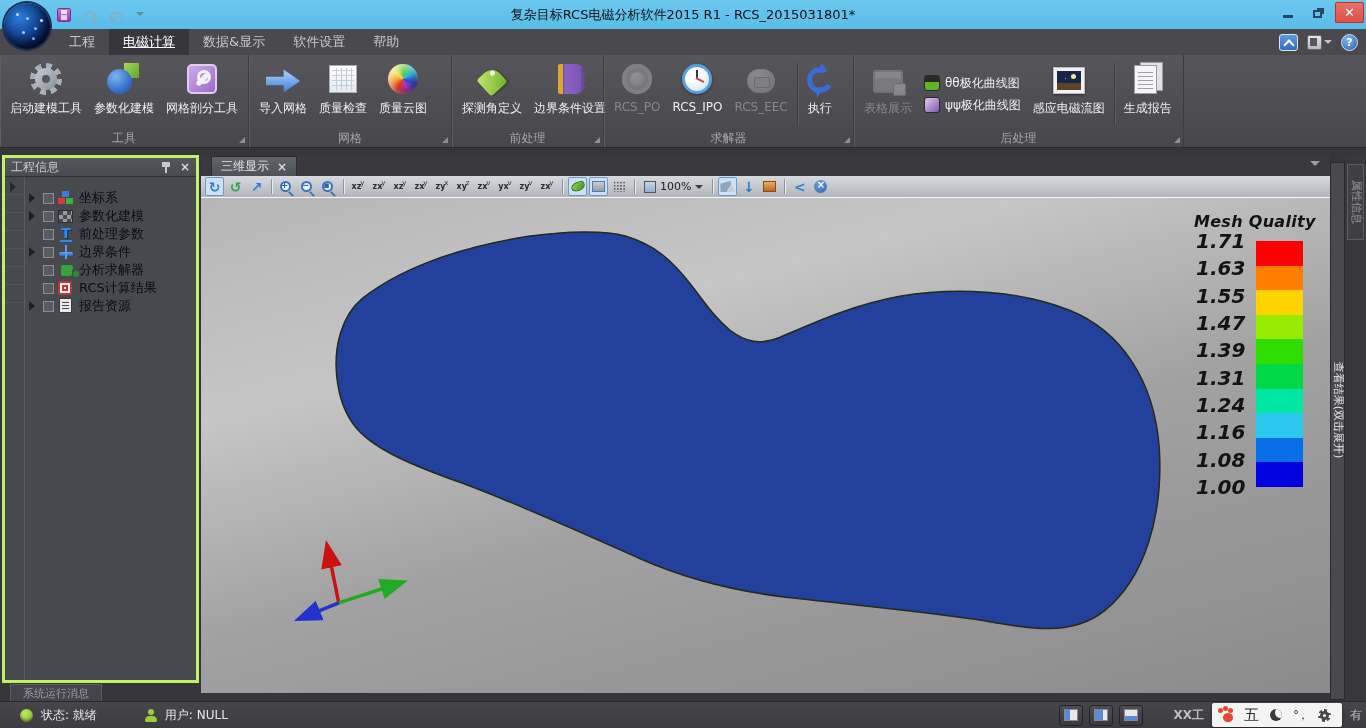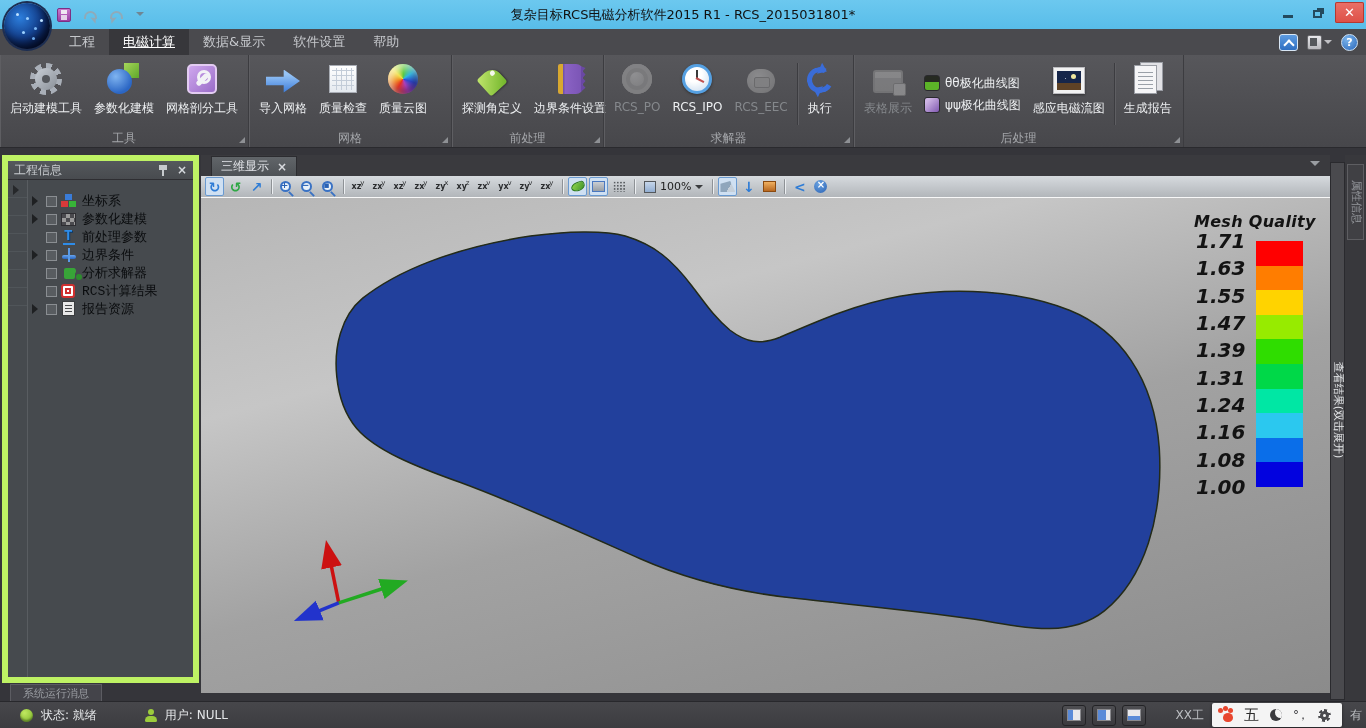--- a/index.html
+++ b/index.html
@@ -93,28 +93,28 @@
   .ri-induce::before{content:"";position:absolute;inset:3px;background:linear-gradient(180deg,#16264a 62%,#5e4226 62%);}
   .ri-induce::after{content:"";position:absolute;right:8px;top:6px;width:5px;height:5px;border-radius:50%;background:#f0e8a0;box-shadow:-8px 2px 0 -2px #cfd8ea,-4px -1px 0 -3px #cfd8ea;}
   .ri-report{width:23px;height:29px;background:#f5f5f7;border:1px solid #9a9da4;position:relative;margin-left:-5px;box-shadow:6px -3px 0 -1px #e2e2e6,6px -3px 0 0 #9a9da4;}
   .ri-report::after{content:"";position:absolute;left:3px;right:3px;top:4px;bottom:4px;background:repeating-linear-gradient(0deg,#9aa0a8 0 1px,transparent 1px 4px);}
 
   
   .main { height:553px; background:#35353a; display:flex; padding-top:7px; }
 
   
   .leftcol { width:199px; display:flex; flex-direction:column; padding-left:2px; }
-  .proj-panel { height:528px; background:#464a4e; border:6px solid #bef264; display:flex; flex-direction:column; }
+  .proj-panel { height:528px; background:#464a4e; border:3px solid #bef264; display:flex; flex-direction:column; }
   .phead { height:19px; display:flex; align-items:center; padding:0 6px; color:#c6cacd; font-size:12px; background:linear-gradient(#54585c,#484b4f); border-bottom:1px solid #2e2e32; }
   .phead .sp { flex:1; }
   .pin { width:8px; height:11px; position:relative; margin-right:10px; }
   .pin::before { content:""; position:absolute; top:0; left:0; width:8px; height:5px; background:#c6cacd; }
   .pin::after { content:""; position:absolute; top:5px; left:3px; width:2px; height:6px; background:#c6cacd; }
   .px { color:#d6dade; font-size:12px; font-weight:bold; }
-  .tree { flex:1; position:relative; padding-top:12px;font-family:Liberation Mono, monospace; }
+  .tree { flex:1; position:relative; padding-top:12px; }
   .tgutter { position:absolute; left:0; top:0; bottom:0; width:20px; border-right:1px solid #595d61; }
   .tgutter .cell { height:18px; border-bottom:1px solid rgba(90,94,98,.55); }
   .tgutter .cell:first-child::after { content:""; display:inline-block; margin:5px 0 0 5px; border-left:6px solid #26282a; border-top:5px solid transparent; border-bottom:5px solid transparent; }
   .trow { display:flex; align-items:center; height:18px; padding-left:24px; gap:4px; }
   .texp { width:10px; display:flex; }
   .texp.has::before { content:""; border-left:6px solid #1e2022; border-top:5px solid transparent; border-bottom:5px solid transparent; }
   .tchk { width:11px; height:11px; border:1px solid #8a8e92; background:rgba(255,255,255,.10); }
   .ticn { width:17px; height:16px; position:relative; flex:none; }
   .tlabel { font-size:13px; color:#0a0c0e; white-space:nowrap; }
   .ti-coord::before{content:"";position:absolute;left:4px;top:1px;width:7px;height:6px;background:#3a7cd8;box-shadow:-4px 7px 0 #d83a3a,4px 7px 0 #38b438;}
@@ -185,21 +185,21 @@
   .user-ico { width:12px; height:13px; position:relative; margin:0 8px 0 48px; }
   .user-ico::before { content:""; position:absolute; left:3px; top:0; width:6px; height:6px; border-radius:50%; background:#9ccc3c; }
   .user-ico::after { content:""; position:absolute; left:0; bottom:0; width:12px; height:6px; border-radius:6px 6px 2px 2px; background:#9ccc3c; }
   .sb-right { position:absolute; right:0; top:0; bottom:0; display:flex; align-items:center; gap:6px; }
   .laybtn { width:24px; height:21px; background:linear-gradient(#4e4e52,#3a3a3e); border:1px solid #232326; border-radius:3px; display:flex; align-items:center; justify-content:center; }
   .lb { width:14px; height:12px; background:#e8e8ec; border:1px solid #8a8a8e; position:relative; }
   .lb::before { content:""; position:absolute; background:#5a8ad8; }
   .lb.a::before { left:0; top:0; bottom:0; width:5px; }
   .lb.b::before { left:0; top:0; bottom:0; width:8px; }
   .lb.c::before { left:0; right:0; bottom:0; height:4px; }
-  .company { color:#bcbec2; margin-left:24px; }
+  .company { color:#bcbec2; margin-left:24px;font-weight:bold; }
   .imebar { height:24px; background:#f4f4f4; border-radius:2px; box-shadow:0 1px 3px rgba(0,0,0,.5); display:flex; align-items:center; gap:11px; padding:0 11px; margin:0 2px; }
   .paw { width:10px; height:9px; border-radius:50% 50% 45% 45%; background:#e8462e; position:relative; margin-top:5px; }
   .paw::before { content:""; position:absolute; left:-5px; top:-5px; width:5px; height:5px; border-radius:50%; background:#e8462e; box-shadow:5px -2px 0 #e8462e, 10px 0 0 #e8462e; }
   .ime-mode { font-size:15px; color:#2a2a2a; }
   .moon { width:12px; height:12px; border-radius:50%; background:#3a3a3e; position:relative; overflow:hidden; }
   .moon::after { content:""; position:absolute; left:5px; top:-2px; width:11px; height:11px; border-radius:50%; background:#f4f4f4; }
   .ime-punct { font-size:12px; color:#3a3a3e; letter-spacing:-2px; }
   .gearmini { width:13px; height:13px; border-radius:50%; background:repeating-conic-gradient(#4a4a4e 0 30deg,transparent 30deg 60deg); position:relative; }
   .gearmini::before { content:""; position:absolute; inset:2px; border-radius:50%; background:#4a4a4e; }
   .gearmini::after { content:""; position:absolute; inset:5px; border-radius:50%; background:#f4f4f4; }

